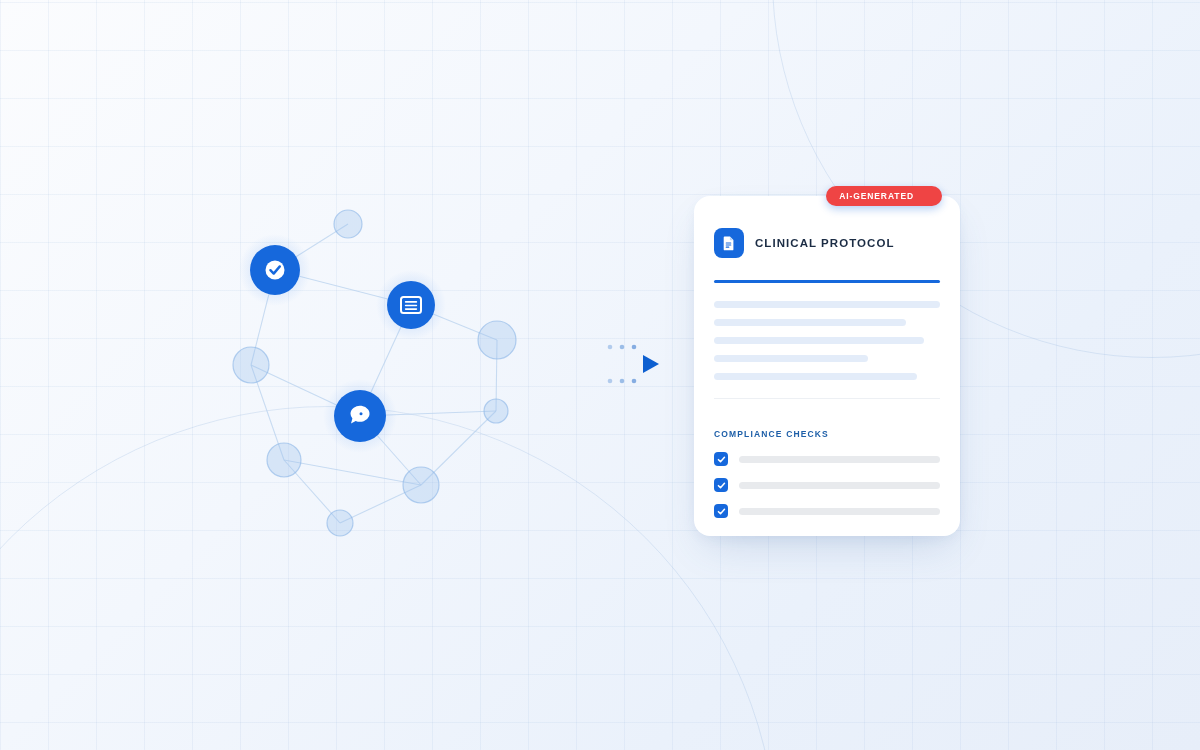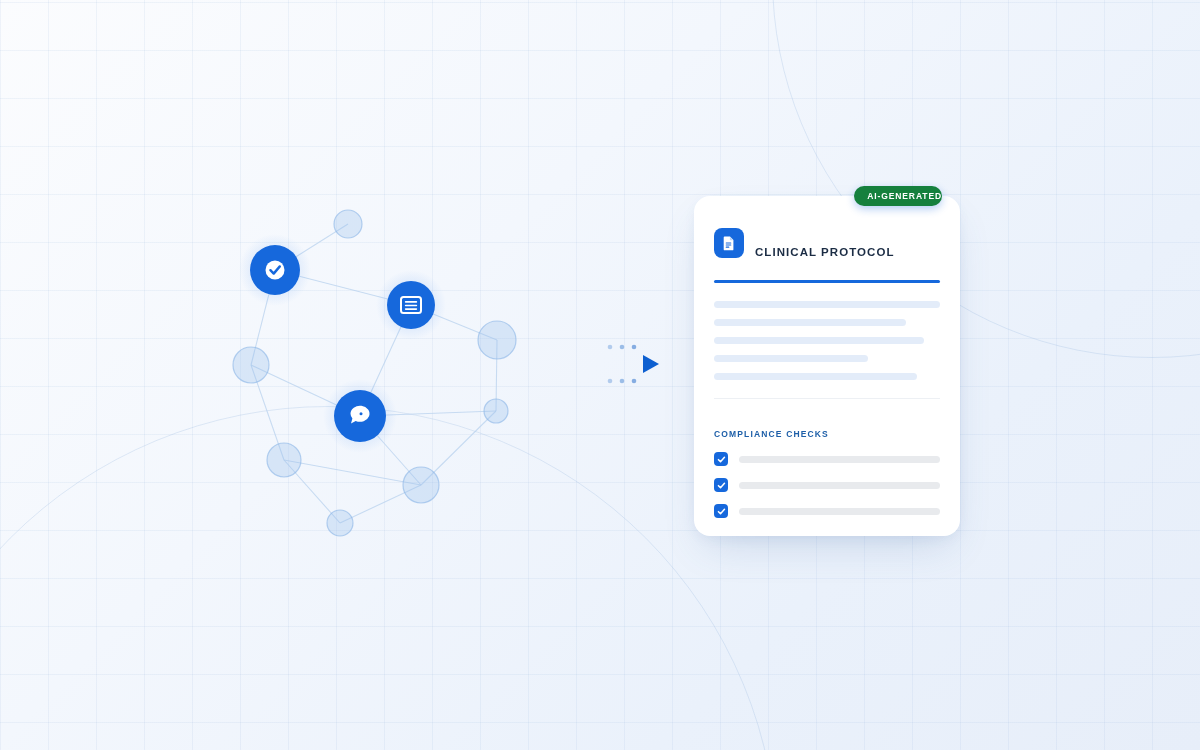--- a/index.html
+++ b/index.html
@@ -41,31 +41,31 @@
     position:absolute; left:694px; top:196px;
     width:266px; height:340px;
     background:#ffffff;
     border-radius:16px;
     box-shadow:0 18px 40px -12px rgba(70,110,165,0.22),
                0 4px 14px -4px rgba(70,110,165,0.12);
     padding:22px 20px 0 20px;
   }
   #badge {
     position:absolute; right:18px; top:-10px;
-    background:#15803d;
+    background:#ef4444;
     color:#ffffff;
     font-size:8.5px;
     font-weight:bold;
     letter-spacing:0.9px;
-    padding:5px 0 5px 13px;
+    padding:5px 28px 5px 13px;
     border-radius:20px;
     box-shadow:0 3px 8px rgba(22,104,220,0.32);
     white-space:nowrap;
   }
-  #card-head { display:flex; align-items:flex-end; gap:11px; margin-top:10px; }
+  #card-head { display:flex; align-items:center; gap:11px; margin-top:10px; }
   #doc-icon-box {
     width:30px; height:30px; border-radius:8px;
     background:#1668dc;
     display:flex; align-items:center; justify-content:center;
     flex:none;
   }
   #card-title {
     font-size:11.5px; font-weight:bold; color:#1b2c44;
     letter-spacing:1.05px; white-space:nowrap;
   }

